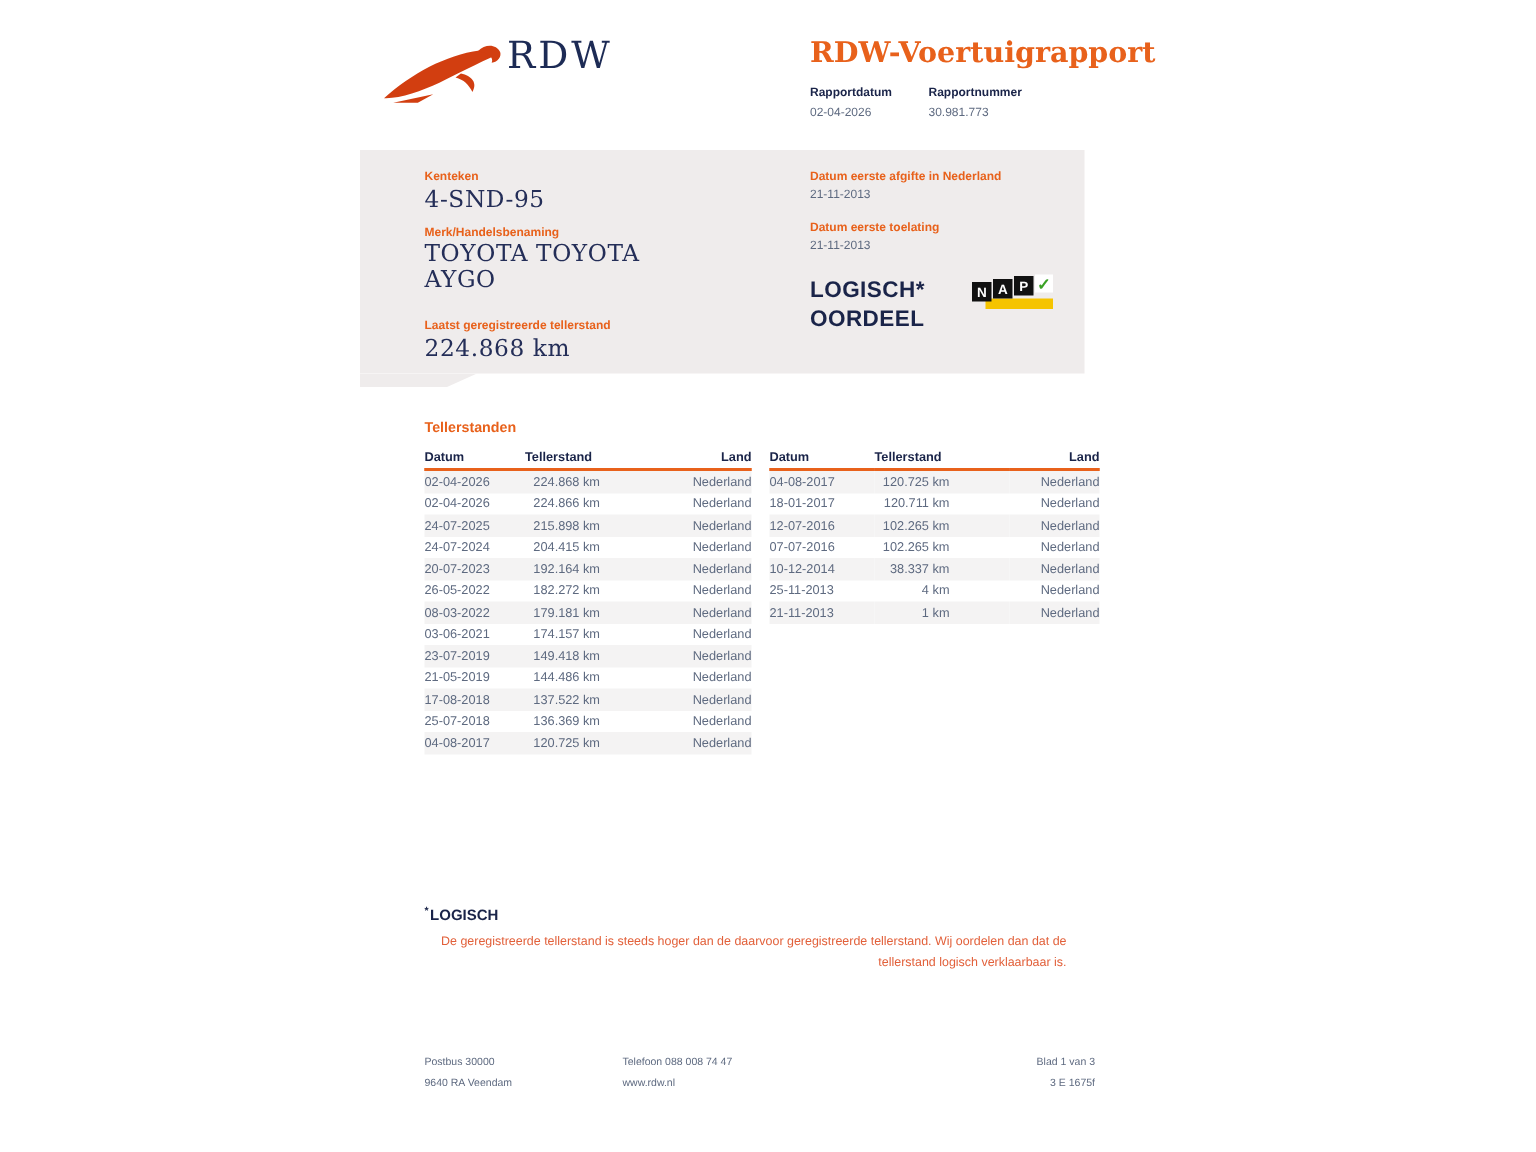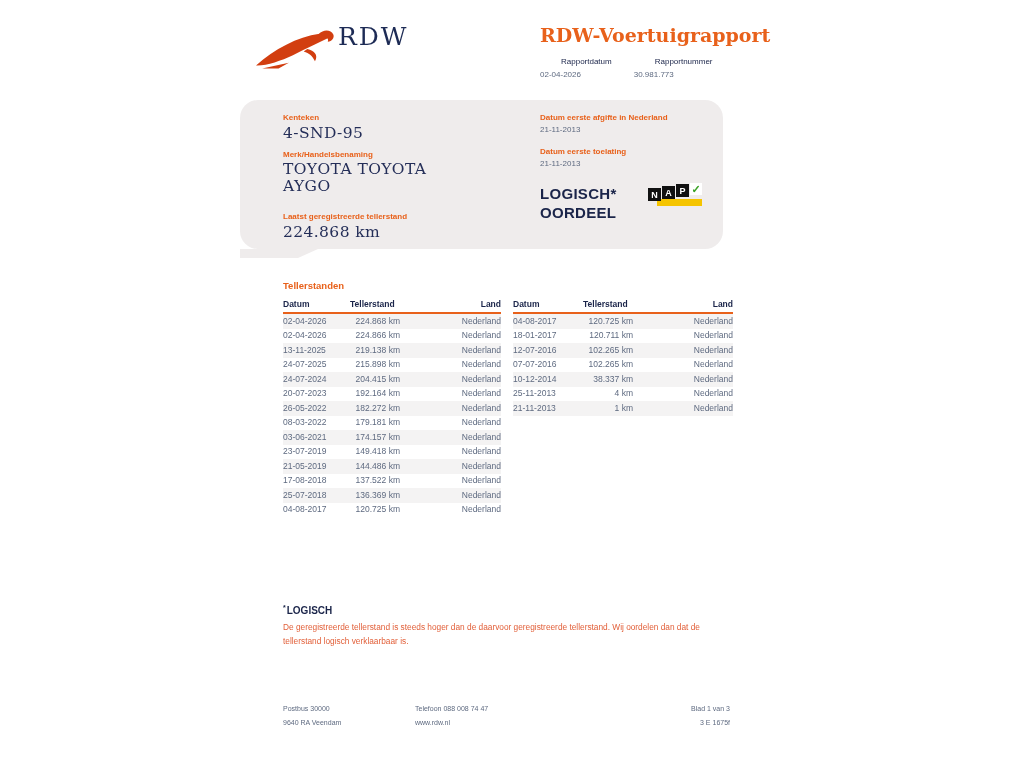--- a/index.html
+++ b/index.html
@@ -6,25 +6,25 @@
   html,body { width:1024px; height:768px; background:#ffffff; font-family:"Liberation Sans",sans-serif; }
   .page { position:relative; width:1024px; height:737px; overflow:hidden; background:#ffffff; }
 
   
   .logo-bird { position:absolute; left:256px; top:26px; width:80px; height:44px; }
   .wordmark { position:absolute; left:338px; top:22px; font-family:"DejaVu Serif",serif; font-size:25px; color:#1D2B55; letter-spacing:2px; }
   .doc-title { position:absolute; left:540px; top:24px; font-family:"DejaVu Serif",serif; font-size:19px; font-weight:600; color:#E8611B; }
   .meta { position:absolute; left:540px; top:57px; display:flex; }
   .meta .block { margin-right:22px; min-width:57px; }
   .meta .block.b2 { min-width:0; }
-  .lbl-navy { font-size:8px; font-weight:normal; color:#1A2449;margin-left:21px; }
+  .lbl-navy { font-size:8px; font-weight:bold; color:#1A2449; }
   .val-gray { font-size:8px; color:#5E6A80; margin-top:4px; }
 
   
-  .vehicle-box { position:absolute; left:240px; top:100px; width:483px; height:149px; background:#EFECEC;border-radius:18px; }
+  .vehicle-box { position:absolute; left:240px; top:100px; width:483px; height:149px; background:#EFECEC; }
   .vehicle-box::after { content:""; position:absolute; left:0; top:149px; width:78px; height:9px; background:#EFECEC;
       clip-path:polygon(0 0,100% 0,calc(100% - 20px) 100%,0 100%); }
   .vb-el { position:absolute; }
   .lbl-orange { font-size:8px; font-weight:bold; color:#E8611B; }
   .big-serif { font-family:"DejaVu Serif",serif; font-size:15.5px; color:#242E58; letter-spacing:.4px; }
   .oordeel { font-size:15px; line-height:19px; font-weight:bold; color:#1A2449; letter-spacing:.3px; }
 
   
   .nap { position:absolute; left:408px; top:83px; width:54px; height:25px; }
   .nap .bar { position:absolute; left:9px; top:16px; width:45px; height:7px; background:#F5C400; }
@@ -47,21 +47,21 @@
   td.c-land { text-align:right; }
   tbody tr:nth-child(odd) { background:#F4F3F3; }
   .tval { display:inline-block; width:50px; text-align:right; }
   .col-datum { width:67px; } .col-tell { width:90px; } .col-land { width:61px; }
   .t-right .col-datum { width:70px; } .t-right .col-land { width:60px; }
 
   
   .footnote { position:absolute; left:283px; top:604px; }
   .fn-title { font-size:10px; font-weight:bold; color:#1A2449; }
   .fn-title sup { font-size:7px; vertical-align:super; margin-right:1px; }
-  .fn-text { margin-top:5px; width:428px; font-size:8.3px; line-height:13.5px; color:#E2603A; }
+  .fn-text { margin-top:5px; width:428px; font-size:8.3px; line-height:13.5px; color:#E2603A;text-align:right; }
 
   
   .footer-col { position:absolute; top:702px; font-size:7px; color:#5E6A80; line-height:14px; }
   .f-left { left:283px; } .f-mid { left:415px; } .f-right { left:640px; width:90px; text-align:right; }
 
   
   .footer-graphic { position:absolute; left:545px; top:741px; width:245px; height:27px; overflow:hidden; }
 </style>
 </head>
 <body>
@@ -138,25 +138,20 @@
               <td class="c-datum">02-04-2026</td>
               <td class="c-tellerstand"><span class="tval">224.868 km</span></td>
               <td class="c-land">Nederland</td>
             </tr>
             <tr>
               <td class="c-datum">02-04-2026</td>
               <td class="c-tellerstand"><span class="tval">224.866 km</span></td>
               <td class="c-land">Nederland</td>
             </tr>
             <tr>
-              <td class="c-datum">13-11-2025</td>
-              <td class="c-tellerstand"><span class="tval">219.138 km</span></td>
-              <td class="c-land">Nederland</td>
-            </tr>
-            <tr>
               <td class="c-datum">24-07-2025</td>
               <td class="c-tellerstand"><span class="tval">215.898 km</span></td>
               <td class="c-land">Nederland</td>
             </tr>
             <tr>
               <td class="c-datum">24-07-2024</td>
               <td class="c-tellerstand"><span class="tval">204.415 km</span></td>
               <td class="c-land">Nederland</td>
             </tr>
             <tr>

